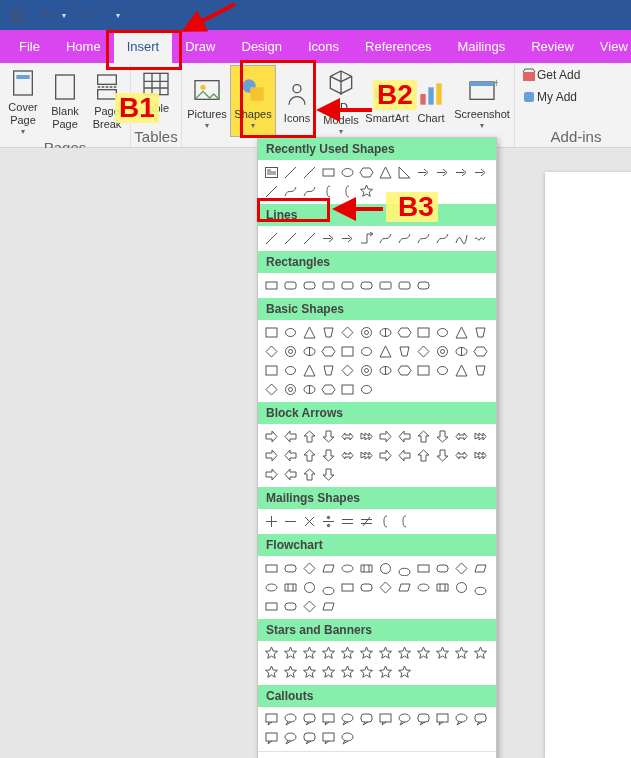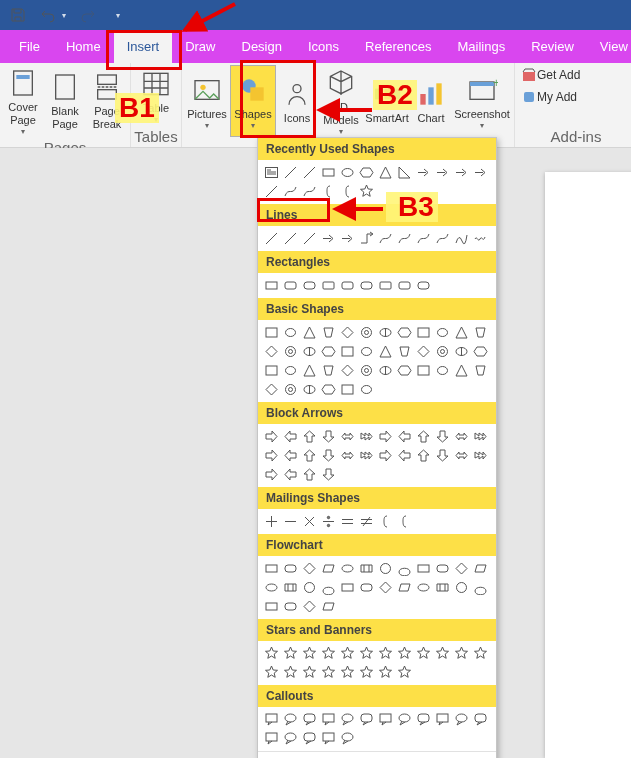--- a/index.html
+++ b/index.html
@@ -32,21 +32,21 @@
   .addins { flex: 1; display: flex; flex-direction: column; justify-content: flex-start; padding: 4px 0 0 6px; gap: 6px; font-size: 12px; color: #333; }
   .addins .row { display: flex; align-items: center; cursor: pointer; white-space: nowrap; }
   .addins .aicon { width: 16px; height: 16px; display:flex;align-items:center;justify-content:center;}
 
   
   .docarea { position: absolute; top: 148px; left: 0; right: 0; bottom: 0; background: #e6e6e6; }
   .page { position: absolute; top: 24px; left: 545px; width: 90px; height: 586px; background: #fff; box-shadow: 0 1px 4px rgba(0,0,0,.25); }
 
   
   .gallery { position: absolute; left: 257px; top: 137px; width: 240px; background: #fff; border: 1px solid #c5c5c5; box-shadow: 2px 2px 6px rgba(0,0,0,.25); z-index: 50; font-size: 12px; }
-  .cat-head { background: #fde047; color: #444; font-weight: 600; padding: 4px 8px; }
+  .cat-head { background: #86efac; color: #444; font-weight: 600; padding: 4px 8px; }
   .cat-grid { display: flex; flex-wrap: wrap; padding: 3px 4px; }
   .shape-cell { width: 19px; height: 19px; display: flex; align-items: center; justify-content: center; cursor: pointer; }
   .shape-cell svg, .shape-cell span { width: 15px; height: 15px; }
   .gallery-footer { border-top: 1px solid #e1e1e1; padding: 6px 8px; display: flex; align-items: center; gap: 8px; cursor: pointer; }
 
   
   .overlay { position: absolute; z-index: 100; pointer-events: none; }
   .redbox { border: 3px solid #e60000; position: absolute; }
   .anno-label { position: absolute; font-weight: 700; font-size: 28px; color: #e60000; background: rgba(255,245,120,.9); padding: 0 4px; line-height: 30px; }
   .arrow-svg { position: absolute; overflow: visible; }

